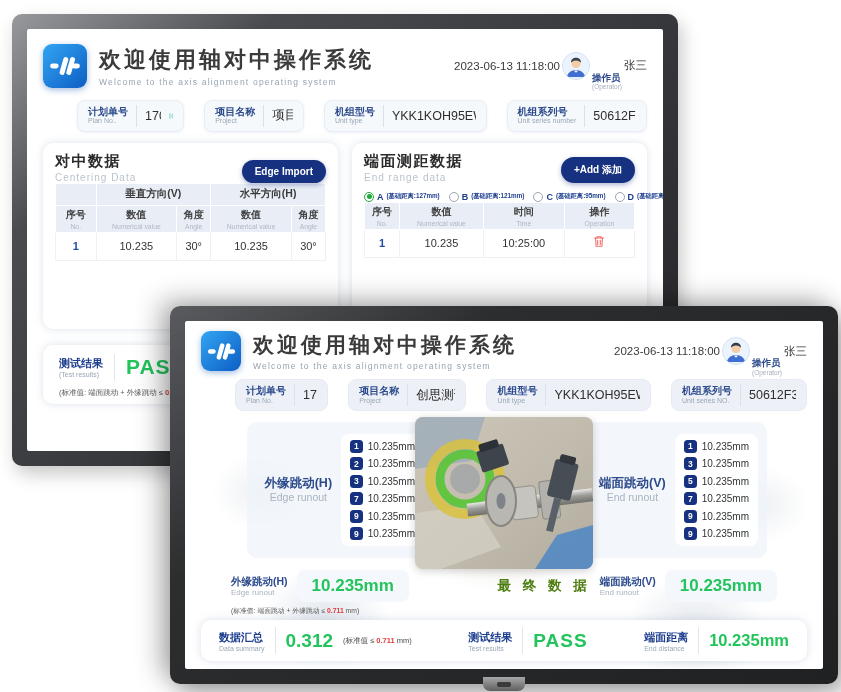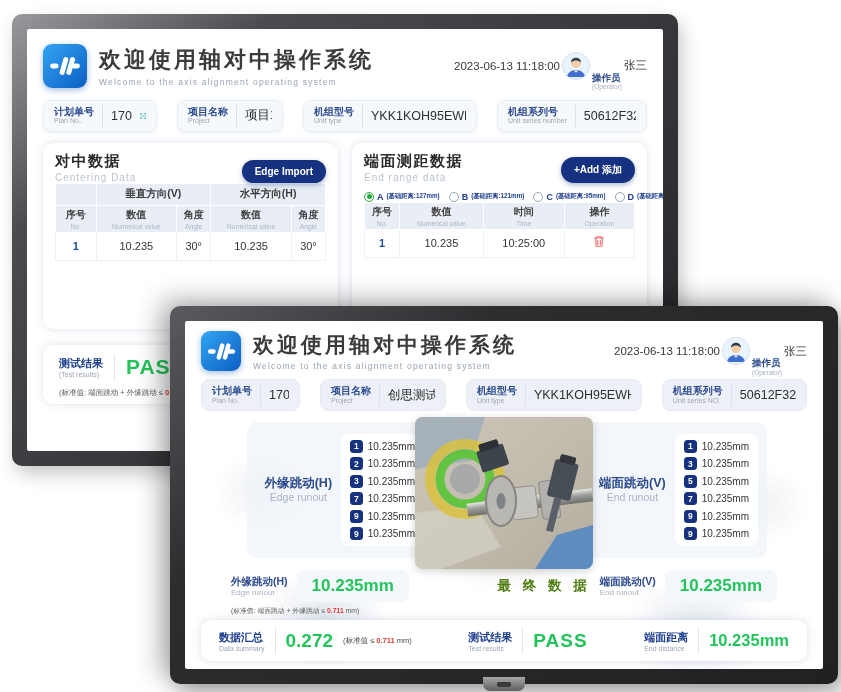--- a/index.html
+++ b/index.html
@@ -27,21 +27,21 @@
   .hdr-title{font-size:22px;font-weight:bold;color:#3b3b3b;letter-spacing:3px;white-space:nowrap;}
   .hdr-sub{font-size:8.5px;color:#97a4b2;letter-spacing:1.2px;margin-top:2px;white-space:nowrap;}
   .hdr-right{margin-left:auto;display:flex;align-items:center;gap:2px;flex:0 0 auto;}
   .hdr-date{font-size:11.5px;color:#3a3a3a;white-space:nowrap;}
   .avatar{width:26px;height:26px;border-radius:50%;border:1px solid #cfe0f5;overflow:hidden;background:#eaf3fe;}
   .op-block{line-height:1.1;margin-top:32px;}
   .op-zh{font-size:9.5px;font-weight:bold;color:#2c4a8c;}
   .op-en{font-size:6.5px;color:#a6b0bc;}
   .op-name{font-size:11.5px;color:#333;white-space:nowrap;}
   
-  .fields{display:flex;gap:20px;margin-top:9px;}
+  .fields{display:flex;gap:20px;margin-top:9px;margin-left:34px;}
   .field{background:#f6f9fc;border:1px solid #e9eef6;border-radius:8px;padding:4px 10px;
          display:flex;align-items:center;gap:8px;box-shadow:0 1px 3px rgba(150,170,200,.18);min-width:0;}
   .s2 .field{background:#edf1f7;border:1px solid #e6ebf3;box-shadow:none;}
   .f-lab{line-height:1.15;flex:0 0 auto;}
   .f-zh{font-size:10px;font-weight:bold;color:#2c4a8c;white-space:nowrap;}
   .f-en{font-size:7px;color:#9aa7b4;white-space:nowrap;}
   .f-div{width:1px;height:22px;background:#d9e1ea;flex:0 0 auto;}
   .f-val{font-size:12.5px;color:#2e2e2e;white-space:nowrap;overflow:hidden;}
   
   .panels{display:flex;gap:14px;margin-top:11px;height:186px;}
@@ -546,21 +546,21 @@
       <div class="note2">
         <span>(标准值: 端面跳动 + 外缘跳动 ≤ </span><span class="red">0.711</span><span> mm)</span>
       </div>
 
       <div class="summary">
         <span>
           <div class="res-zh">数据汇总</div>
           <div class="res-en">Data summary</div>
         </span>
         <span class="vdiv"></span>
-        <span class="sum-val">0.272</span>
+        <span class="sum-val">0.312</span>
         <span class="sum-std">
           <span>(标准值 ≤ </span><span class="red">0.711</span><span> mm)</span>
         </span>
         <span class="sum-spacer"></span>
         <span>
           <div class="res-zh">测试结果</div>
           <div class="res-en">Test results</div>
         </span>
         <span class="vdiv"></span>
         <span class="pass" style="font-size:19px">PASS</span>

